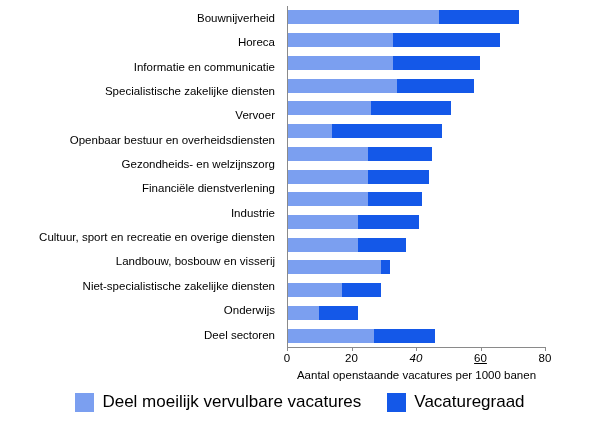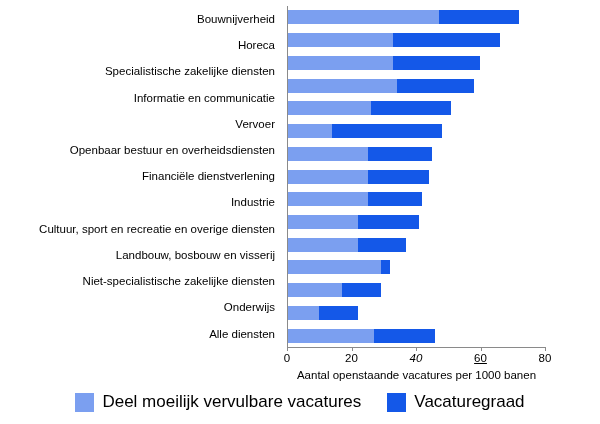--- a/index.html
+++ b/index.html
@@ -155,51 +155,54 @@
 <div id="chart-root">
 
   <div class="cat-labels">
     <div class="cat-row">
         <span class="cat-label">Bouwnijverheid</span>
       </div>
     <div class="cat-row">
         <span class="cat-label">Horeca</span>
       </div>
     <div class="cat-row">
+        <span class="cat-label">Informatie en communicatie</span>
+      </div>
+    <div class="cat-row">
         <span class="cat-label">Specialistische zakelijke diensten</span>
       </div>
     <div class="cat-row">
-        <span class="cat-label">Informatie en communicatie</span>
-      </div>
-    <div class="cat-row">
         <span class="cat-label">Vervoer</span>
       </div>
     <div class="cat-row">
         <span class="cat-label">Openbaar bestuur en overheidsdiensten</span>
       </div>
     <div class="cat-row">
+        <span class="cat-label">Gezondheids- en welzijnszorg</span>
+      </div>
+    <div class="cat-row">
         <span class="cat-label">Financiële dienstverlening</span>
       </div>
     <div class="cat-row">
         <span class="cat-label">Industrie</span>
       </div>
     <div class="cat-row">
         <span class="cat-label">Cultuur, sport en recreatie en overige diensten</span>
       </div>
     <div class="cat-row">
         <span class="cat-label">Landbouw, bosbouw en visserij</span>
       </div>
     <div class="cat-row">
         <span class="cat-label">Niet-specialistische zakelijke diensten</span>
       </div>
     <div class="cat-row">
         <span class="cat-label">Onderwijs</span>
       </div>
     <div class="cat-row">
-        <span class="cat-label">Alle diensten</span>
+        <span class="cat-label">Deel sectoren</span>
       </div>
   </div>
 
   <div class="plot-area">
     <div class="rows" id="bar-rows">
         <div class="row">
           <div class="bar-wrap">
             <div class="seg seg-a" style="width: 58.75%; background: rgb(123, 159, 240);"></div>
             <div class="seg seg-b" style="width: 31.25%; background: rgb(20, 88, 232);"></div>
           </div>

